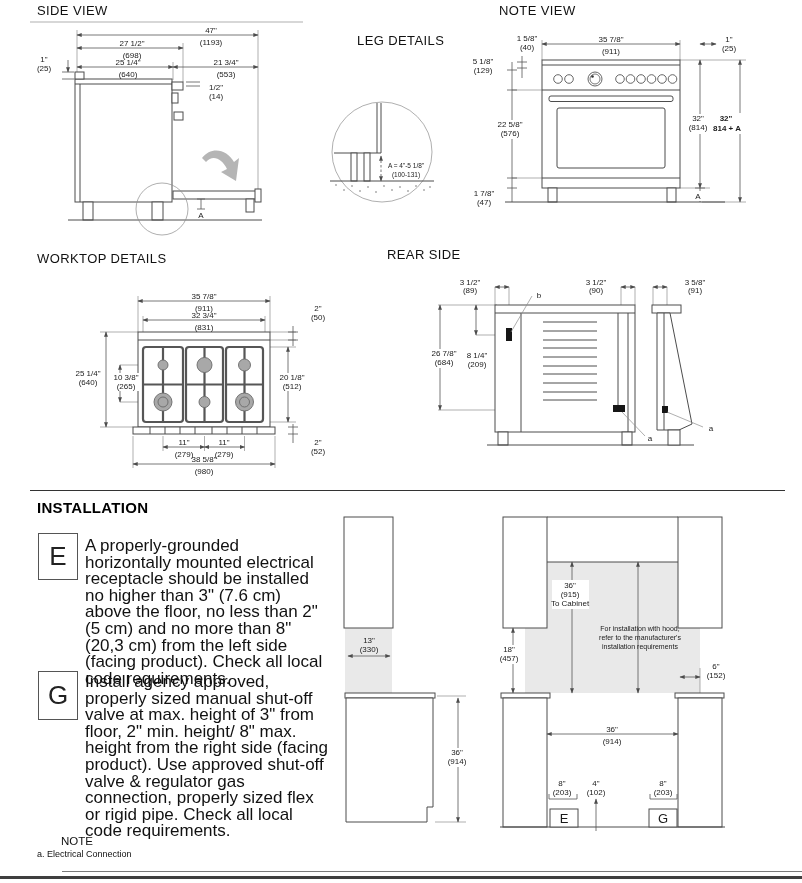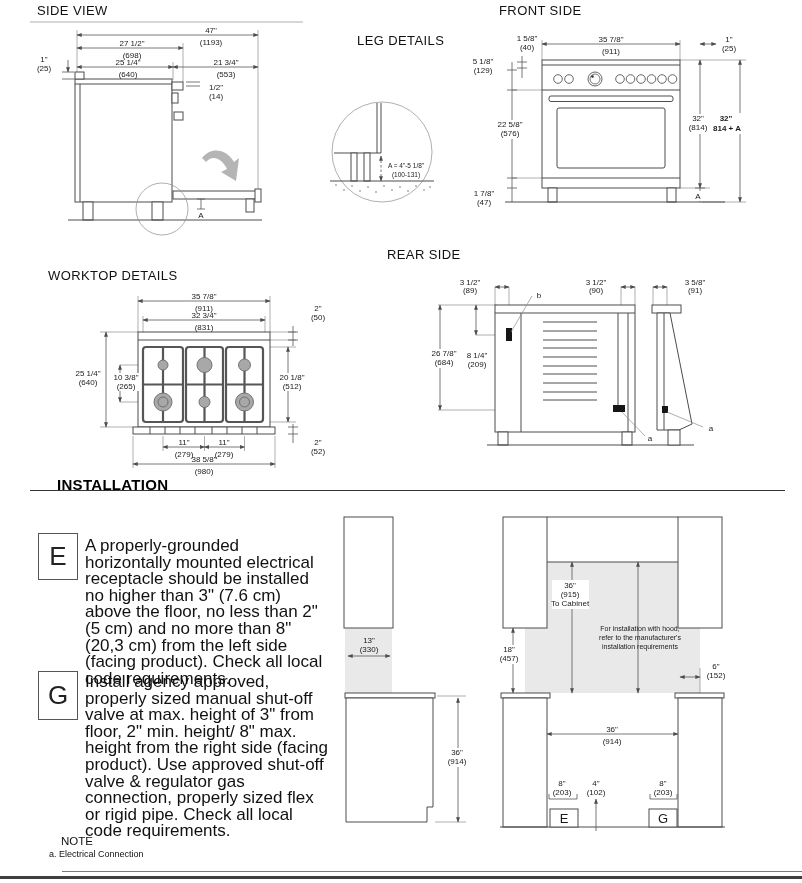--- a/index.html
+++ b/index.html
@@ -6,21 +6,21 @@
   #page{position:relative;width:802px;height:883px;background:#fff;overflow:hidden;
         font-family:"Liberation Sans", sans-serif;color:#151515;}
   .abs{position:absolute;}
   .heading{font-size:13px;font-weight:400;letter-spacing:.4px;color:#111;white-space:nowrap;}
   .heading-bold{font-size:15px;font-weight:700;letter-spacing:.3px;color:#000;white-space:nowrap;}
   .rule{background:#333;height:1px;}
   .keybox{border:1px solid #555;display:flex;align-items:center;justify-content:center;
           font-size:26px;font-weight:400;color:#222;background:#fff;}
   .para{font-size:17px;line-height:16.6px;color:#111;}
   .note-title{font-size:11.5px;color:#111;}
-  .note-line{font-size:9px;color:#111;margin-left:12px;}
+  .note-line{font-size:9px;color:#111;}
   svg{position:absolute;left:0;top:0;}
   .ln{fill:none;stroke:#4c4c4c;stroke-width:1;}
   .lnf{fill:#fff;stroke:#4c4c4c;stroke-width:1;}
   .thin{fill:none;stroke:#8d8d8d;stroke-width:.7;}
   .dim{fill:none;stroke:#555;stroke-width:.8;}
   .dash{stroke-dasharray:2.5,2;}
   .gr{fill:none;stroke:#565656;stroke-width:2.2;}
   .burner{fill:#a8a8a8;stroke:#6a6a6a;stroke-width:.9;}
   .ring{fill:none;stroke:#6a6a6a;stroke-width:.9;}
   .knob{fill:#fff;stroke:#555;stroke-width:.9;}
@@ -34,25 +34,25 @@
   text.gl{font-size:13px;text-anchor:middle;}
   text.b{font-weight:700;}
 </style>
 </head>
 <body>
 
 <div id="page">
 
   <div class="abs heading" style="left:37px;top:3px;">SIDE VIEW</div>
   <div class="abs heading" style="left:357px;top:33px;">LEG DETAILS</div>
-  <div class="abs heading" style="left:499px;top:3px;">FRONT SIDE</div>
-  <div class="abs heading" style="left:37px;top:268px;margin-left:11px;">WORKTOP DETAILS</div>
+  <div class="abs heading" style="left:499px;top:3px;">NOTE VIEW</div>
+  <div class="abs heading" style="left:37px;top:251px;">WORKTOP DETAILS</div>
   <div class="abs heading" style="left:387px;top:247px;">REAR SIDE</div>
   <div class="abs rule" style="left:30px;top:490px;width:755px;"></div>
-  <div class="abs heading-bold" style="left:37px;top:476px;margin-left:20px;">INSTALLATION</div>
+  <div class="abs heading-bold" style="left:37px;top:499px;">INSTALLATION</div>
 
   <div class="abs keybox" style="left:38px;top:533px;width:38px;height:45px;">
     <span>E</span>
   </div>
   <div class="abs para" style="left:85px;top:538px;width:243px;">A properly-grounded horizontally mounted electrical receptacle should be installed no higher than 3" (7.6 cm) above the floor, no less than 2" (5 cm) and no more than 8" (20,3 cm) from the left side (facing product). Check all local code requirements.</div>
   <div class="abs keybox" style="left:38px;top:671px;width:38px;height:47px;">
     <span>G</span>
   </div>
   <div class="abs para" style="left:85px;top:674px;width:243px;">Install agency approved, properly sized manual shut-off valve at max. height of 3" from floor, 2" min. height/ 8" max. height from the right side (facing product). Use approved shut-off valve &amp; regulator gas connection, properly sized flex or rigid pipe. Check all local code requirements.</div>
 

